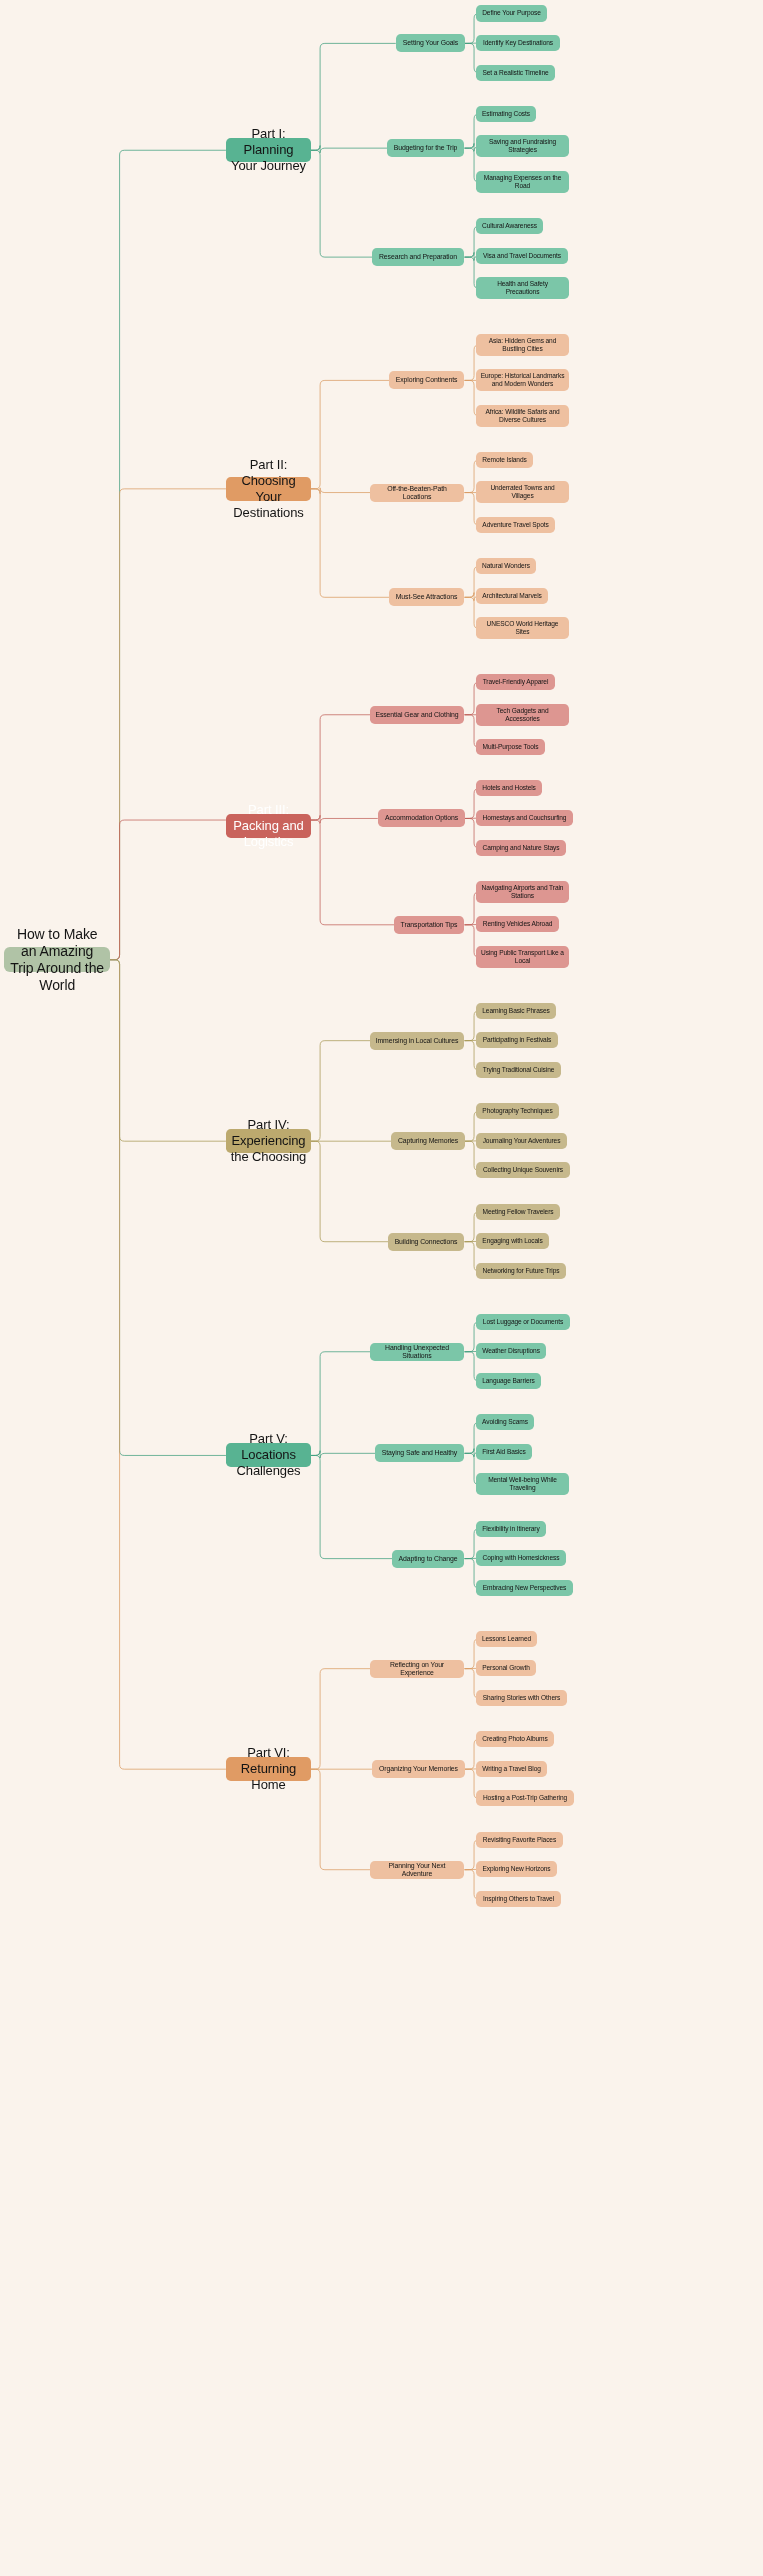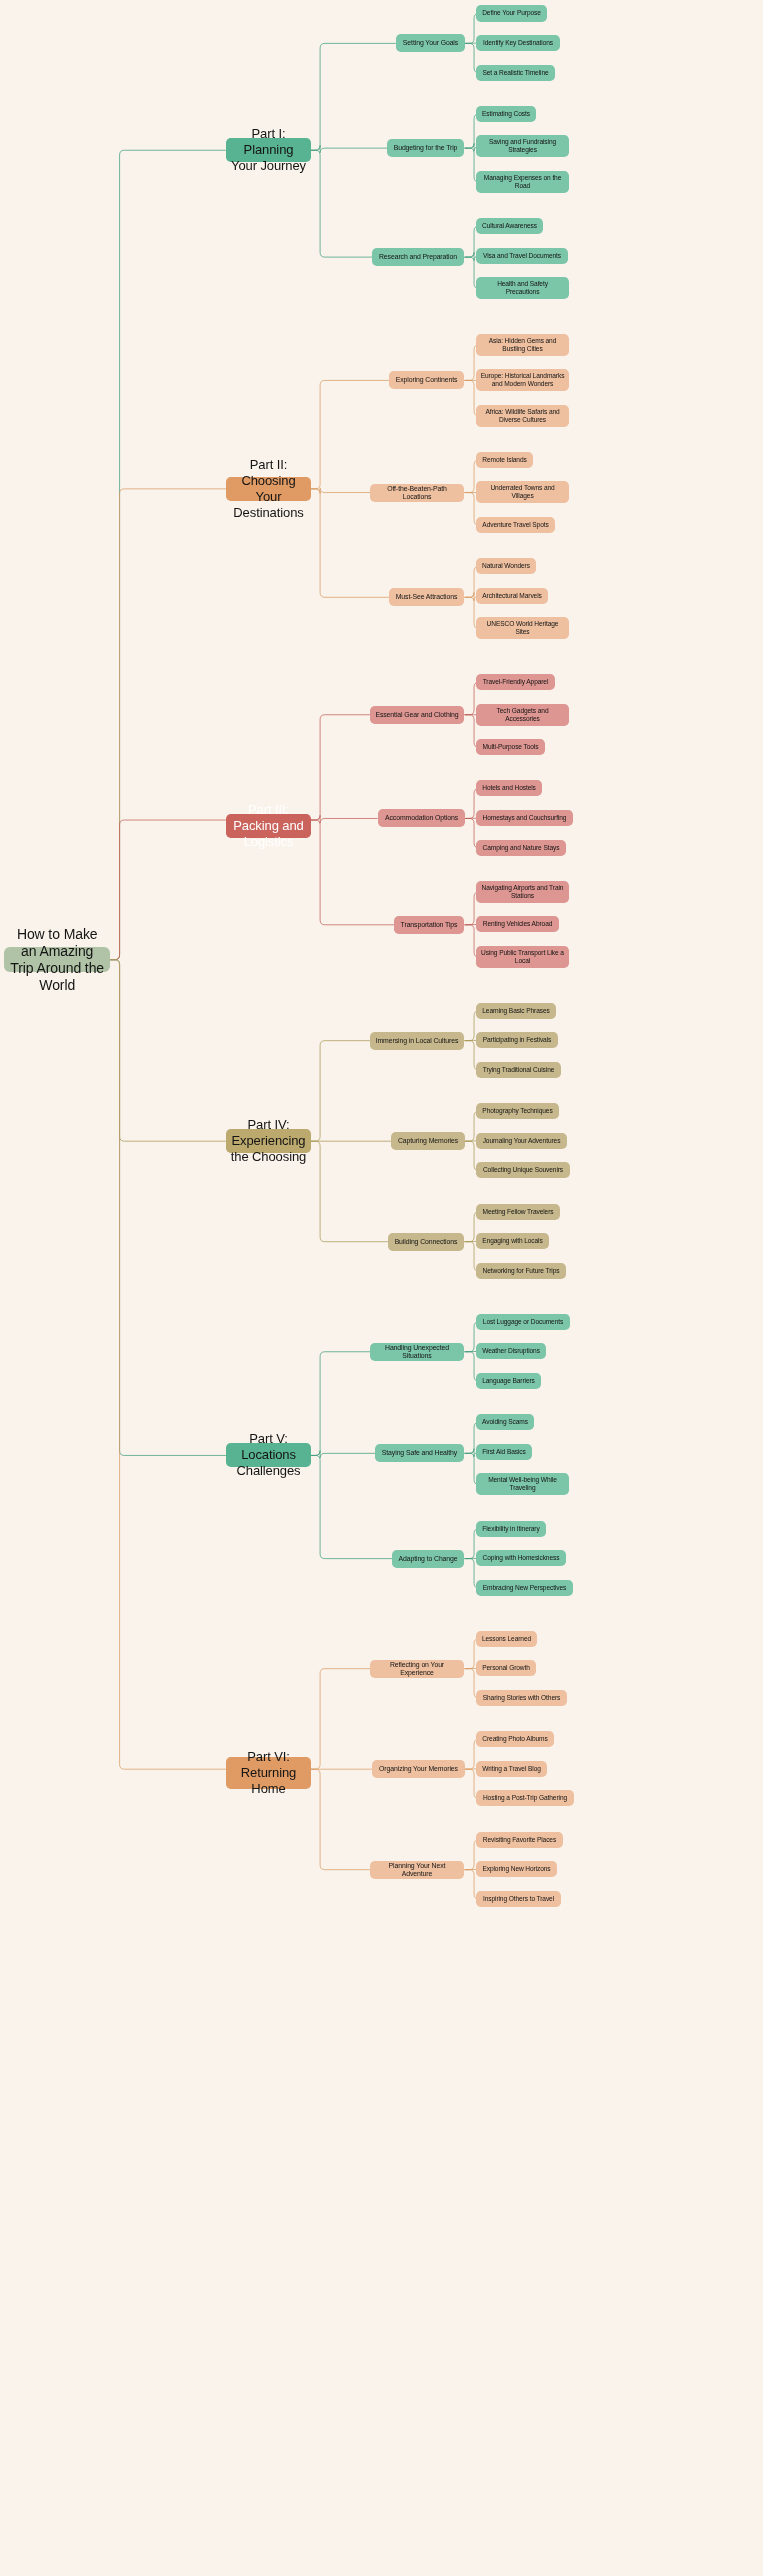--- a/index.html
+++ b/index.html
@@ -184,16 +184,16 @@
     <div class="node lvl2" style="left: 375px; top: 1444px; width: 89px; height: 18px; background: rgb(123, 198, 168);">Staying Safe and Healthy</div>
     <div class="node lvl2" style="left: 392px; top: 1550px; width: 72px; height: 18px; background: rgb(123, 198, 168);">Adapting to Change</div>
     <div class="node lvl2" style="left: 370px; top: 1660px; width: 94px; height: 18px; background: rgb(238, 192, 160);">Reflecting on Your Experience</div>
     <div class="node lvl2" style="left: 372px; top: 1760px; width: 93px; height: 18px; background: rgb(238, 192, 160);">Organizing Your Memories</div>
     <div class="node lvl2" style="left: 370px; top: 1861px; width: 94px; height: 18px; background: rgb(238, 192, 160);">Planning Your Next Adventure</div>
     <div class="node lvl1" style="left: 226px; top: 138px; width: 85px; height: 24px; background: rgb(88, 179, 146);">Part I: Planning Your Journey</div>
     <div class="node lvl1" style="left: 226px; top: 477px; width: 85px; height: 24px; background: rgb(224, 155, 100);">Part II: Choosing Your Destinations</div>
     <div class="node lvl1 white-text" style="left: 226px; top: 808px; width: 85px; height: 24px; background: rgb(201, 99, 92);">Part III: Packing and Logistics</div>
     <div class="node lvl1" style="left: 226px; top: 1129px; width: 85px; height: 24px; background: rgb(188, 169, 110);">Part IV: Experiencing the Choosing</div>
     <div class="node lvl1" style="left: 226px; top: 1443px; width: 85px; height: 24px; background: rgb(88, 179, 146);">Part V: Locations Challenges</div>
-    <div class="node lvl1" style="left: 226px; top: 1757px; width: 85px; height: 32px; background: rgb(224, 155, 100);">Part VI: Returning Home</div>
+    <div class="node lvl1" style="left: 226px; top: 1757px; width: 85px; height: 24px; background: rgb(224, 155, 100);">Part VI: Returning Home</div>
     <div class="node root" style="left: 4.2px; top: 947px; width: 106px; height: 25.4px; background: rgb(176, 195, 166);">How to Make an Amazing Trip Around the World</div>
   </div>
 
 
 </body></html>

